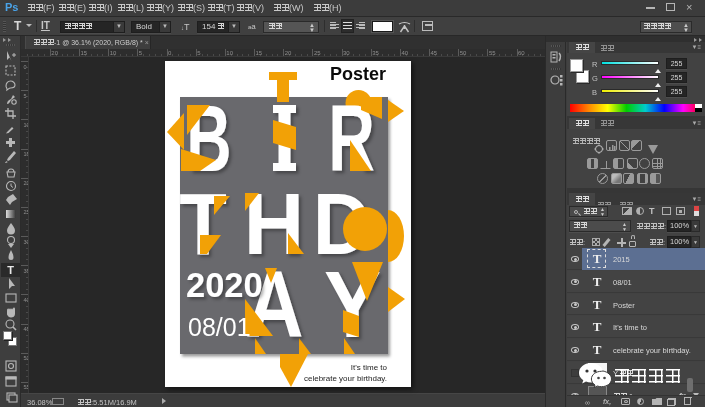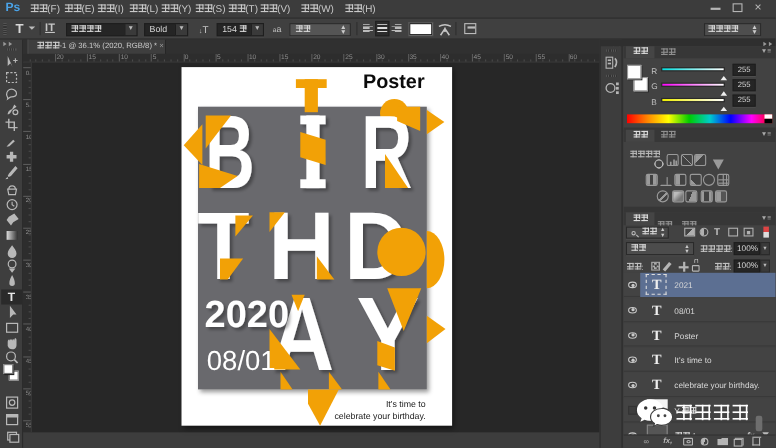--- a/index.html
+++ b/index.html
@@ -387,20 +387,26 @@
       <span class="tick6" style="left:2.5px;top:181.5px;font-size:5.5px">30</span>
       <span class="tick6" style="left:2.5px;top:210.7px;font-size:5.5px">35</span>
       <span class="tick6" style="left:2.5px;top:239.9px;font-size:5.5px">40</span>
       <span class="tick6" style="left:2.5px;top:269.0px;font-size:5.5px">45</span>
       <span class="tick6" style="left:2.5px;top:298.2px;font-size:5.5px">50</span>
       <span class="tick6" style="left:2.5px;top:327.4px;font-size:5.5px">55</span>
     </div>
 
 <div class="abs" style="left:29px;top:57px;width:516px;height:336px;background:#272727"></div>
 
+<div class="abs" style="left:21px;top:393px;width:524px;height:14px;background:#3c3c3c;border-top:1px solid #464646">
+  <span class="abs" style="left:6px;top:4px;font-size:7.5px;color:#c4c4c4">36.08%</span>
+  <span class="abs" style="left:31px;top:4px;width:12px;height:7px;border:1px solid #888"></span>
+  <span class="abs" style="left:56px;top:4px;font-size:7.5px;color:#c4c4c4"><span class="cj c6"></span><span class="cj c6"></span>:5.51M/16.9M</span>
+  <span class="abs" style="left:141px;top:4px;width:0;height:0;border:3px solid transparent;border-left:4.5px solid #aaa"></span>
+</div>
 
 <div class="abs" style="left:165px;top:61px;width:246px;height:326px;background:#fff;box-shadow:2px 2px 5px rgba(0,0,0,.55)">
 <svg width="246" height="326" viewBox="0 0 246 326" style="position:absolute;left:0;top:0">
 <defs>
 <filter id="ds" x="-20%" y="-20%" width="150%" height="150%">
             <feDropShadow dx="2.5" dy="2.5" stdDeviation="1.6" flood-color="#000" flood-opacity="0.32"></feDropShadow>
           </filter>
 <filter id="bs" x="-20%" y="-20%" width="150%" height="150%">
             <feDropShadow dx="2" dy="2.5" stdDeviation="1.8" flood-color="#000" flood-opacity="0.4"></feDropShadow>
           </filter>
@@ -573,21 +579,21 @@
    <div class="box" style="left:100px;top:2px;width:24px;height:12px;font-size:7.5px"><span style="padding-left:2px">100%</span></div>
    <div class="abs" style="left:124px;top:2px;width:9px;height:12px;background:#3a3a3a;border:1px solid #2a2a2a;color:#bbb;font-size:5px;text-align:center;line-height:11px">▼</div>
  </div>
  <div class="abs" style="left:0;top:0;width:138px;height:147px;overflow:visible">
         <div class="abs" style="left:0;top:206.0px;width:138px;height:21.8px;background:#434343;border-bottom:1px solid #393939">
           <div class="abs" style="left:15px;top:0;width:123px;height:21.8px;background:#5c6f92"></div>
           <span class="abs" style="left:4px;top:8px;width:8px;height:6px;border-radius:50%;background:#3a3a3a;border:1px solid #c9c9c9"></span>
           <span class="abs" style="left:6.5px;top:9.5px;width:3px;height:3px;border-radius:50%;background:#c9c9c9"></span>
           <span class="abs" style="left:21px;top:2px;width:18px;height:18px;color:#eee;font-size:13px;font-weight:bold;text-align:center;line-height:18px;font-family:'Liberation Serif',serif">T</span>
           <span class="abs" style="left:20px;top:1px;width:19px;height:19px;border:1px dashed #ddd"></span>
-          <span class="abs" style="left:46px;top:7px;color:#d8d8d8;font-size:7.5px">2021</span>
+          <span class="abs" style="left:46px;top:7px;color:#d8d8d8;font-size:7.5px">2015</span>
         </div>
         <div class="abs" style="left:0;top:228.8px;width:138px;height:21.8px;background:#434343;border-bottom:1px solid #393939">
           <span class="abs" style="left:4px;top:8px;width:8px;height:6px;border-radius:50%;background:#3a3a3a;border:1px solid #c9c9c9"></span>
           <span class="abs" style="left:6.5px;top:9.5px;width:3px;height:3px;border-radius:50%;background:#c9c9c9"></span>
           <span class="abs" style="left:21px;top:2px;width:18px;height:18px;color:#eee;font-size:13px;font-weight:bold;text-align:center;line-height:18px;font-family:'Liberation Serif',serif">T</span>
           <span class="abs" style="left:46px;top:7px;color:#d8d8d8;font-size:7.5px">08/01</span>
         </div>
         <div class="abs" style="left:0;top:251.6px;width:138px;height:21.8px;background:#434343;border-bottom:1px solid #393939">
           <span class="abs" style="left:4px;top:8px;width:8px;height:6px;border-radius:50%;background:#3a3a3a;border:1px solid #c9c9c9"></span>
           <span class="abs" style="left:6.5px;top:9.5px;width:3px;height:3px;border-radius:50%;background:#c9c9c9"></span>

